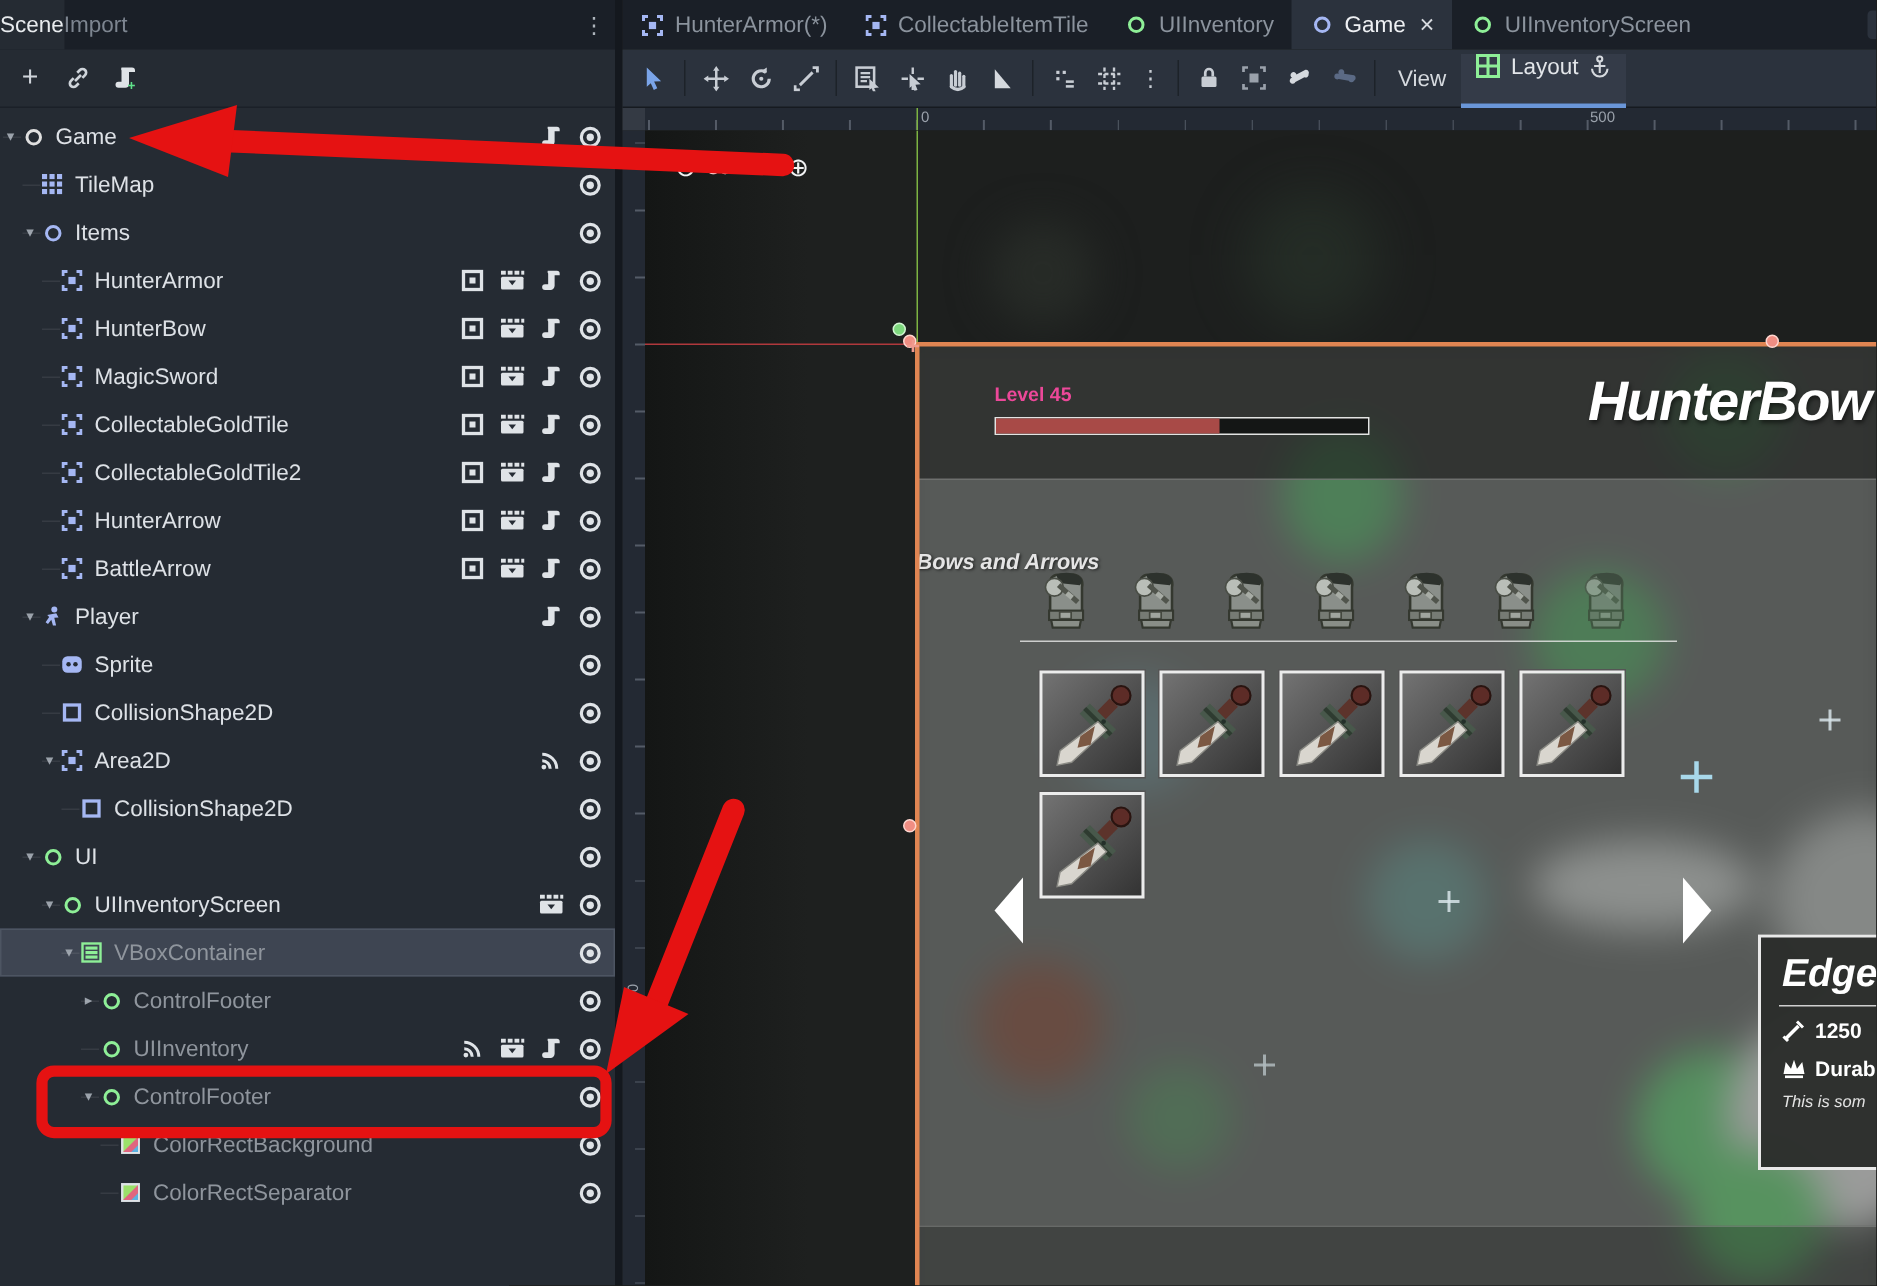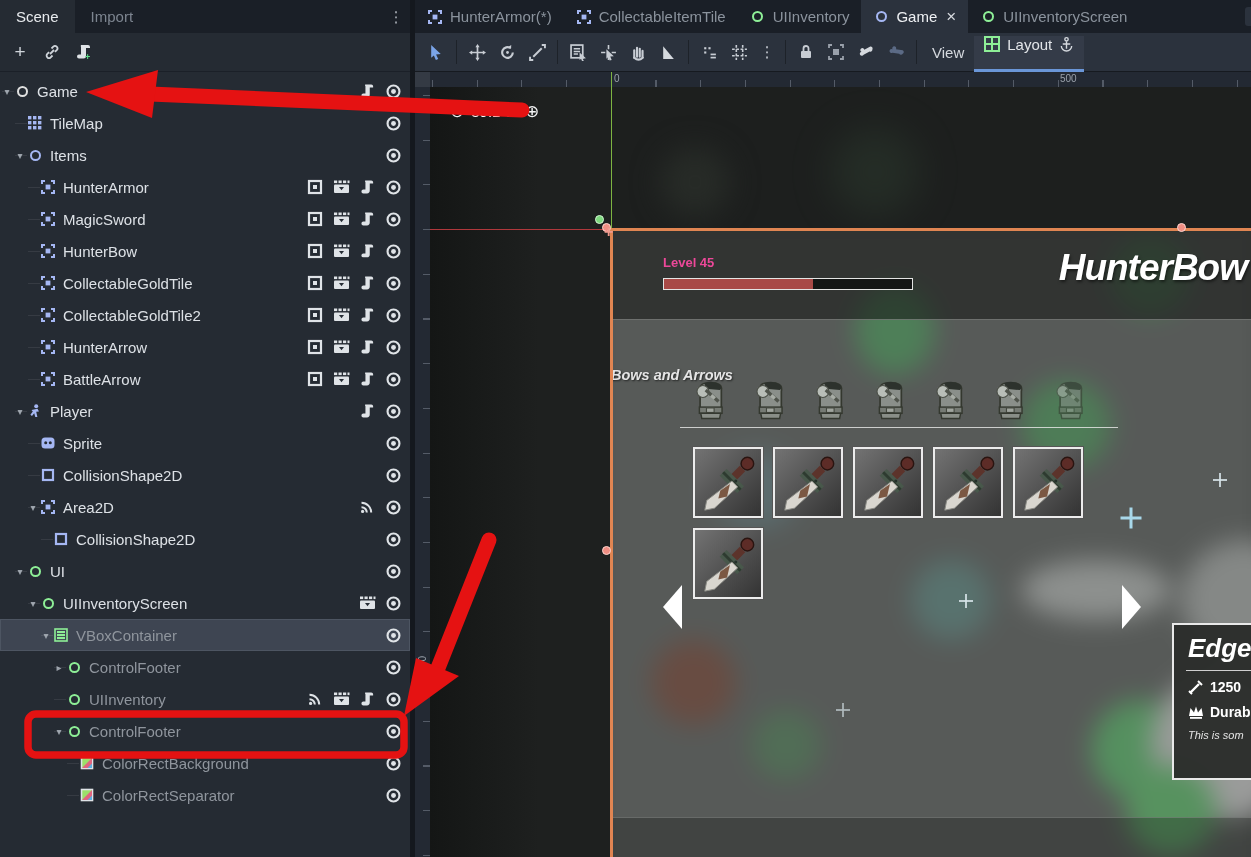--- a/index.html
+++ b/index.html
@@ -4,21 +4,21 @@
 <style>
   * { margin:0; padding:0; box-sizing:border-box; }
   html,body { width:1251px; height:857px; overflow:hidden; background:#1c1e1d;
     font-family:"Liberation Sans", sans-serif; }
   #app { position:relative; width:1251px; height:857px; }
 
   
   #left-dock { position:absolute; left:0; top:0; width:410px; height:857px; background:#252b33; }
   #dock-divider { position:absolute; left:410px; top:0; width:5px; height:857px; background:#14181e; }
   .dock-tabs { position:relative; height:33px; background:#1a1f27; display:flex; align-items:stretch; }
-  .dock-tab { padding:0 16px; display:flex; align-items:center; font-size:15px; color:#7d8590; }
+  .dock-tab { padding:0 0; display:flex; align-items:center; font-size:15px; color:#7d8590; }
   .dock-tab.active { background:#252b33; color:#e8ebee; }
   .dock-menu { position:absolute; right:4px; top:0; height:33px; width:20px; display:flex; align-items:center;
     justify-content:center; color:#aeb4bc; font-size:15px; letter-spacing:0; }
   .dock-toolbar { height:39px; display:flex; align-items:center; gap:8px; padding:0 8px; background:#252b33;
     border-bottom:1px solid #1b2028; }
   .tool-btn { width:24px; height:24px; display:flex; align-items:center; justify-content:center;
     color:#cfd4da; font-size:19px; flex:0 0 auto; }
   .filter-box { flex:1; height:27px; background:#1d222a; border:1px solid #171b22; border-radius:3px;
     display:flex; align-items:center; padding:0 8px; }
   .filter-box input { flex:1; background:transparent; border:none; outline:none; color:#c8cdd3;
@@ -262,21 +262,21 @@
         </div>
         <div class="trow" style="--d: 2;">
           <span class="tline"></span>
           <span class="arrow"></span>
           <span class="nicon">
             <svg width="14" height="14" viewBox="0 0 14 14">
               <path d="M1 4 V1 H4 M10 1 h3 v3 M13 10 v3 h-3 M4 13 H1 v-3" fill="none" stroke="#a5b7f3" stroke-width="2"></path>
               <rect x="4.6" y="4.6" width="4.8" height="4.8" fill="#a5b7f3"></rect>
             </svg>
           </span>
-          <span class="nname">MagicSword</span>
+          <span class="nname">HunterBow</span>
           <span class="bspacer"></span>
           <span class="badge">
             <svg width="16" height="16" viewBox="0 0 16 16">
               <rect x="2" y="2" width="12" height="12" fill="none" stroke="#dfe3e7" stroke-width="2.2"></rect>
               <rect x="6" y="6" width="4" height="4" fill="#dfe3e7"></rect>
             </svg>
           </span>
           <span class="badge">
             <svg width="17" height="16" viewBox="0 0 16 16" fill="#dfe3e7">
               <rect x="0.5" y="1.5" width="3.2" height="2.6"></rect>
@@ -301,21 +301,21 @@
         </div>
         <div class="trow" style="--d: 2;">
           <span class="tline"></span>
           <span class="arrow"></span>
           <span class="nicon">
             <svg width="14" height="14" viewBox="0 0 14 14">
               <path d="M1 4 V1 H4 M10 1 h3 v3 M13 10 v3 h-3 M4 13 H1 v-3" fill="none" stroke="#a5b7f3" stroke-width="2"></path>
               <rect x="4.6" y="4.6" width="4.8" height="4.8" fill="#a5b7f3"></rect>
             </svg>
           </span>
-          <span class="nname">HunterBow</span>
+          <span class="nname">MagicSword</span>
           <span class="bspacer"></span>
           <span class="badge">
             <svg width="16" height="16" viewBox="0 0 16 16">
               <rect x="2" y="2" width="12" height="12" fill="none" stroke="#dfe3e7" stroke-width="2.2"></rect>
               <rect x="6" y="6" width="4" height="4" fill="#dfe3e7"></rect>
             </svg>
           </span>
           <span class="badge">
             <svg width="17" height="16" viewBox="0 0 16 16" fill="#dfe3e7">
               <rect x="0.5" y="1.5" width="3.2" height="2.6"></rect>

